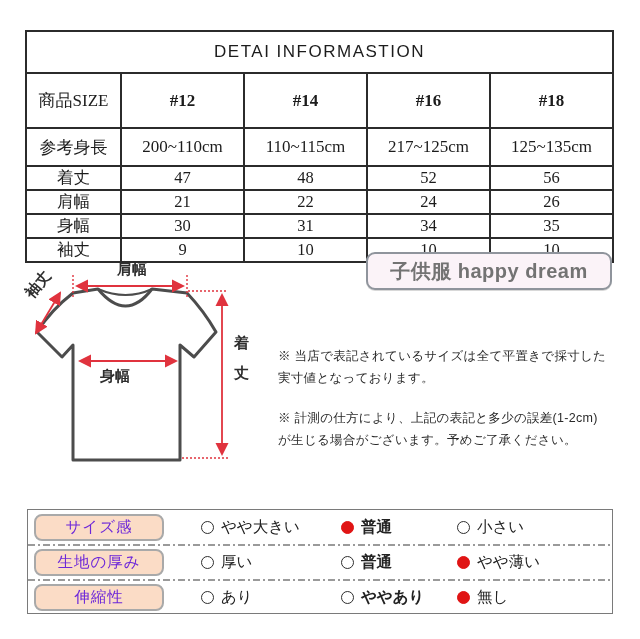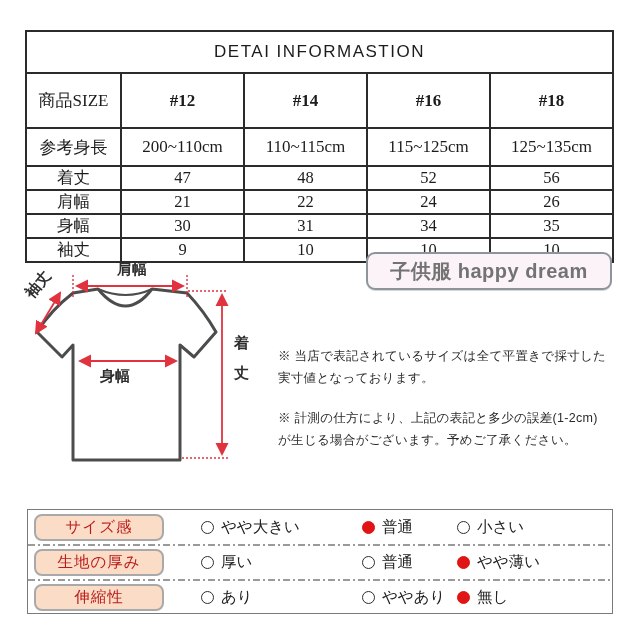--- a/index.html
+++ b/index.html
@@ -67,24 +67,24 @@
   .spec-row { position: relative; height: 35px; display: flex; align-items: center; }
   .spec-sep {
     position: absolute; left: 0; bottom: -1px; width: 100%; height: 2px;
     background-image: repeating-linear-gradient(to right,
       #9a9a9a 0 7px, transparent 7px 10px, #9a9a9a 10px 12px, transparent 12px 15px);
   }
   .spec-label-box {
     position: absolute; left: 6px; top: 4px; width: 130px; height: 27px;
     background: #fbdcc6; border: 2px solid #a9a9a9; border-radius: 8px;
     display: flex; align-items: center; justify-content: center;
-    font-size: 15.5px; color: #b91c1c; letter-spacing: 1px;
+    font-size: 15.5px; color: #6d28d9; letter-spacing: 1px;
   }
   .opt { position: absolute; display: flex; align-items: center; gap: 7px; font-size: 15.5px; color: #222; }
-  .opt-c1 { left: 173px; } .opt-c2 { left: 334px; } .opt-c3 { left: 429px; }
+  .opt-c1 { left: 173px; } .opt-c2 { left: 313px; font-weight: bold; } .opt-c3 { left: 429px; }
   .dot {
     width: 13px; height: 13px; border-radius: 50%;
     border: 1.7px solid #2e2e2e; background: #fff; flex: 0 0 auto;
   }
   .opt[data-selected="true"] .dot { background: #e01414; border-color: #e01414; }
 </style>
 </head>
 <body>
 
 <div class="canvas">
@@ -106,21 +106,21 @@
         <td class="label-cell">商品SIZE</td>
         <td class="size-head">#12</td>
         <td class="size-head">#14</td>
         <td class="size-head">#16</td>
         <td class="size-head">#18</td>
       </tr>
       <tr class="row-h38">
         <td class="label-cell">参考身長</td>
         <td>200~110cm</td>
         <td>110~115cm</td>
-        <td>115~125cm</td>
+        <td>217~125cm</td>
         <td>125~135cm</td>
       </tr>
       <tr class="row-h23">
         <td class="label-cell">着丈</td>
         <td>47</td>
         <td>48</td>
         <td>52</td>
         <td>56</td>
       </tr>
       <tr class="row-h23">

